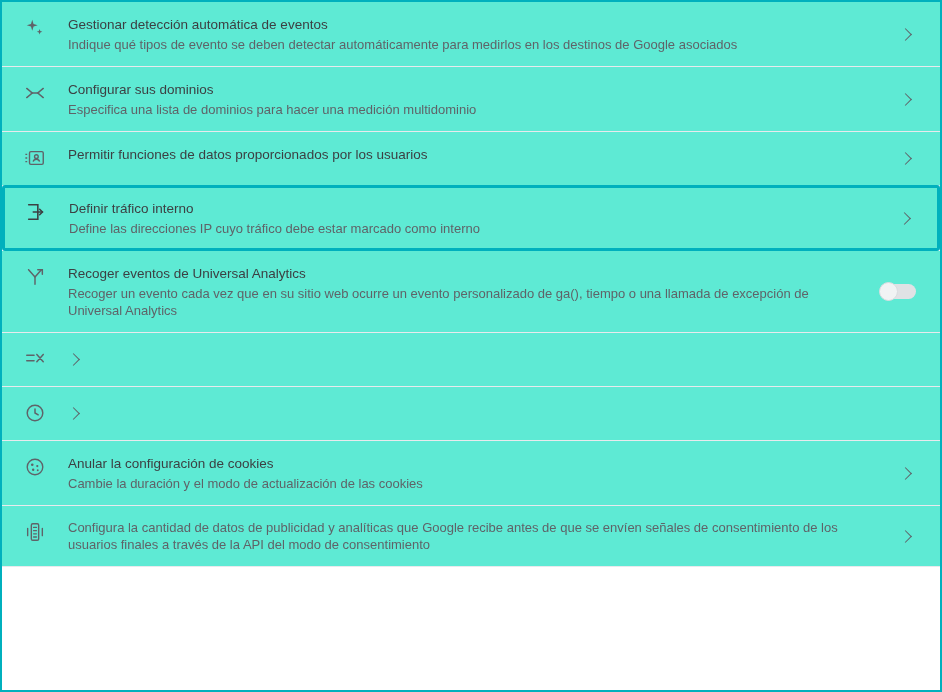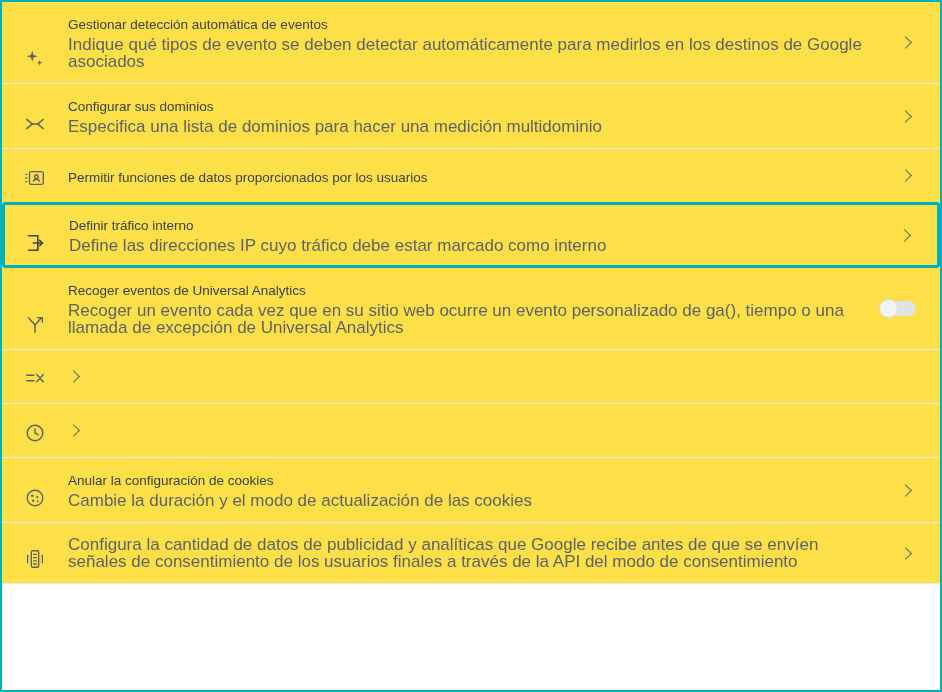--- a/index.html
+++ b/index.html
@@ -41,25 +41,25 @@
     line-height: 17px;
   }
   .header-sub a {
     color: #1a73e8;
     text-decoration: none;
   }
   .rows { }
   .row {
     position: relative;
     display: flex;
-    align-items: flex-end;
+    align-items: flex-start;
     padding: 13px 20px 13px 22px;
     border-bottom: 1px solid #e8eaed;
     min-height: 54px;
-    background: #fde047;
+    background: #5eead4;
   }
   .row.highlighted {
     border: 3px solid #00b0bd;
     border-radius: 3px;
     padding: 11px 18px 11px 20px;
     margin: -1px 0 0 0;
   }
   .row-icon {
     width: 34px;
     min-width: 34px;
@@ -75,21 +75,21 @@
     padding-right: 16px;
     padding-left: 10px;
   }
   .row-title {
     font-size: 13.5px;
     color: #3c4043;
     line-height: 19px;
     margin-bottom: 2px;
   }
   .row-desc {
-    font-size: 17px;
+    font-size: 13px;
     color: #5f6368;
     line-height: 17px;
   }
   .row-action {
     width: 30px;
     min-width: 30px;
     display: flex;
     align-items: center;
     justify-content: center;
     align-self: center;

